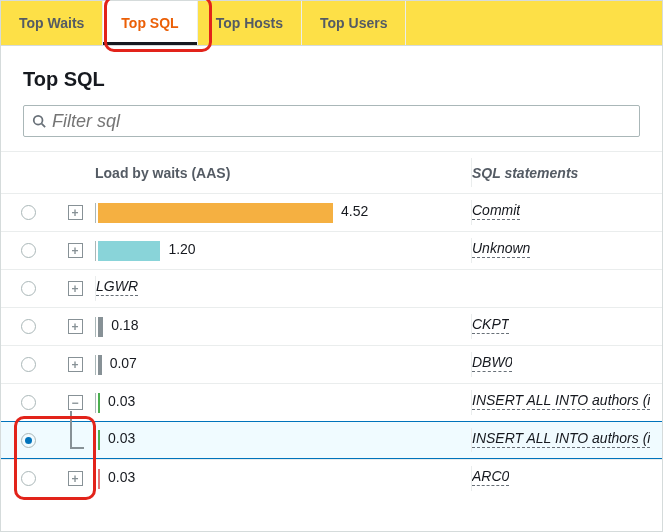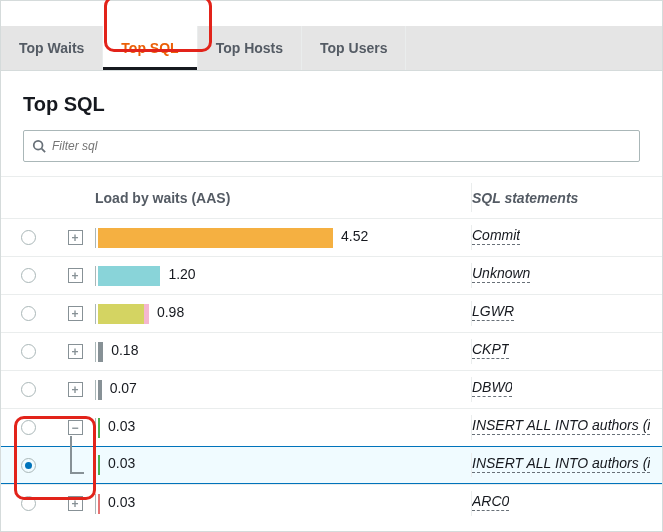--- a/index.html
+++ b/index.html
@@ -1,28 +1,28 @@
 <!DOCTYPE html>
 <html><head>
 <meta charset="utf-8">
 <style>
 * { box-sizing: border-box; margin: 0; padding: 0; }
 body { font-family: "Amazon Ember", "Helvetica Neue", Arial, sans-serif; font-size: 14px; color: #16191f; background: #fff; width: 663px; height: 532px; overflow: hidden; border: 1px solid #d5dbdb; }
-.tabs { display: flex; border-bottom: 1px solid #d5dbdb; background: #e5e5e5; margin-top: 25px; }
+.tabs { display: flex; border-bottom: 1px solid #d5dbdb; background: #fde047; }
 .tab { padding: 14px 18px; font-weight: 700; color: #545b64; cursor: pointer; border-right: 1px solid #eaeded; position: relative; }
 .tab.active { color: #eb5f07; background: #fff; }
 .tab.active::after { content: ""; position: absolute; left: 0; right: 0; bottom: 0; height: 3px; background: #16191f; }
 .highlight-box { position: absolute; border: 3px solid #e2231a; border-radius: 10px; pointer-events: none; z-index: 10; }
 .hl1 { left: 104px; top: -4px; width: 108px; height: 56px; }
 .hl2 { left: 14px; top: 416px; width: 82px; height: 84px; }
 .section-title { font-size: 20px; font-weight: 700; padding: 22px 22px 14px; }
 .filter-wrap { padding: 0 22px 14px; }
 .filter { display: flex; align-items: center; border: 1px solid #aab7b8; border-radius: 2px; height: 32px; padding: 0 8px; }
 .filter svg { width: 14px; height: 14px; stroke: #687078; fill: none; stroke-width: 2; margin-right: 6px; }
-.filter input { border: none; outline: none; font-size: 12px; font-style: italic; color: #687078; flex: 1; }
+.filter input { border: none; outline: none; font-size: 18px; font-style: italic; color: #687078; flex: 1; }
 .header-row, .row { display: flex; align-items: center; border-top: 1px solid #eaeded; }
 .header-row { font-weight: 700; color: #545b64; height: 42px; justify-content: flex-end; }
 .row { height: 38px; }
 .row.selected { background: #f0fbff; border-top: 1px solid #0073bb; border-bottom: 1px solid #0073bb; }
 .col-radio { width: 54px; display: flex; justify-content: center; }
 .col-expand { width: 40px; display: flex; justify-content: center; align-items: center; }
 .col-load { flex: 1; display: flex; align-items: center; padding-right: 16px; }
 .col-sql { width: 190px; padding-right: 12px; font-style: italic; }
 .radio { width: 15px; height: 15px; border: 1px solid #aab7b8; border-radius: 50%; display: flex; align-items: center; justify-content: center; cursor: pointer; }
 .radio.checked::after { content: ""; width: 7px; height: 7px; background: #0073bb; border-radius: 50%; }
@@ -109,30 +109,20 @@
       <div class="sep"></div>
       <div class="col-sql"><span class="sql-text">Unknown</span></div>
     </div>
     <div class="row">
       <div class="col-radio">
         <div class="radio"></div>
       </div>
       <div class="col-expand">
         <div class="expand-btn">+</div>
       </div>
-      <div class="col-load">
-        <div class="bar-wrap">
-          <div class="tick"></div>
-          <div class="bar">
-            <div class="bar-seg" style="background: rgb(212, 212, 98); width: 45.76px;"></div>
-            <div class="bar-seg" style="background: rgb(245, 183, 208); width: 5.2px;"></div>
-          </div>
-          <span class="val">0.98</span>
-        </div>
-      </div>
       <div class="sep"></div>
       <div class="col-sql"><span class="sql-text">LGWR</span></div>
     </div>
     <div class="row">
       <div class="col-radio">
         <div class="radio"></div>
       </div>
       <div class="col-expand">
         <div class="expand-btn">+</div>
       </div>

